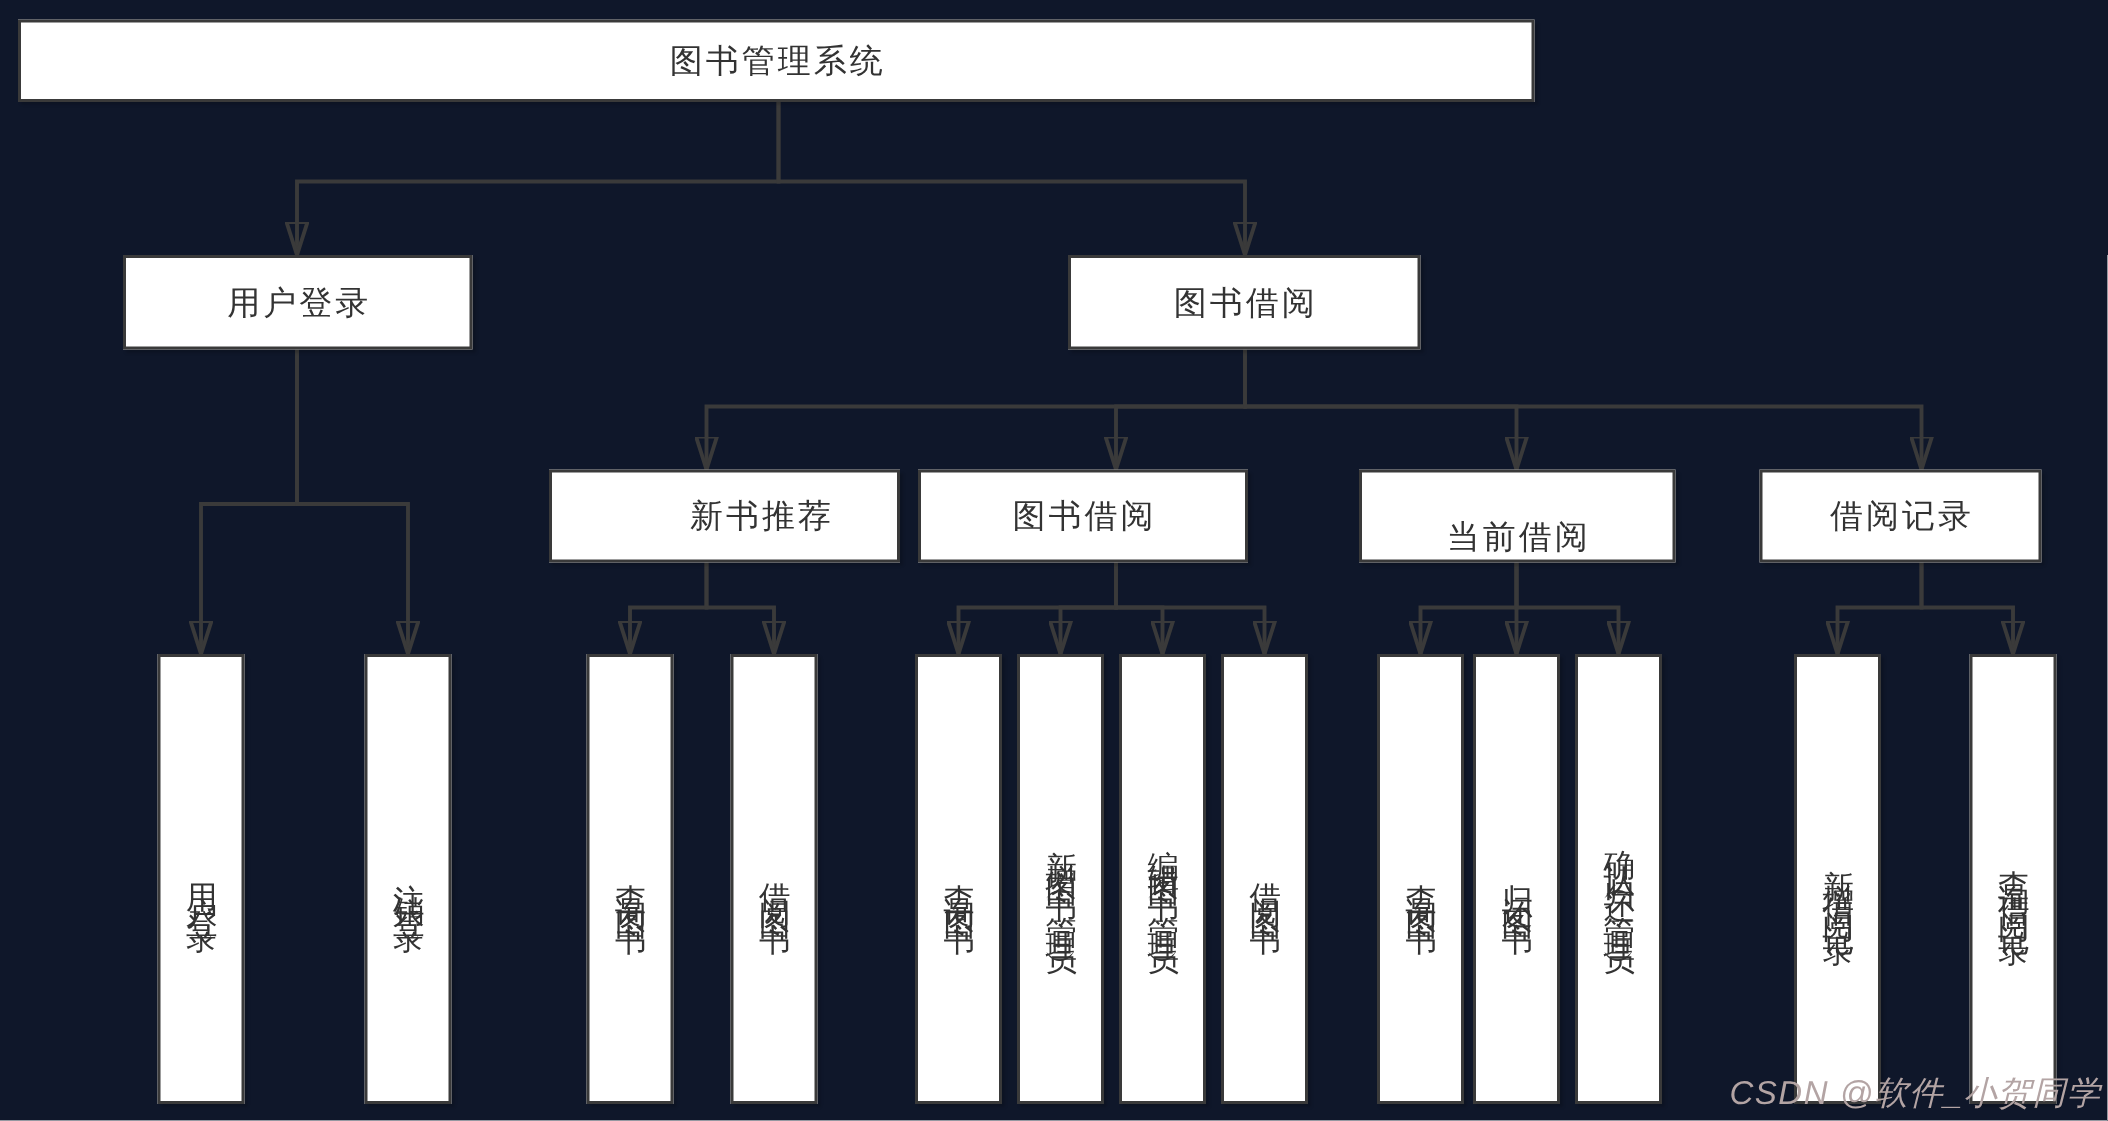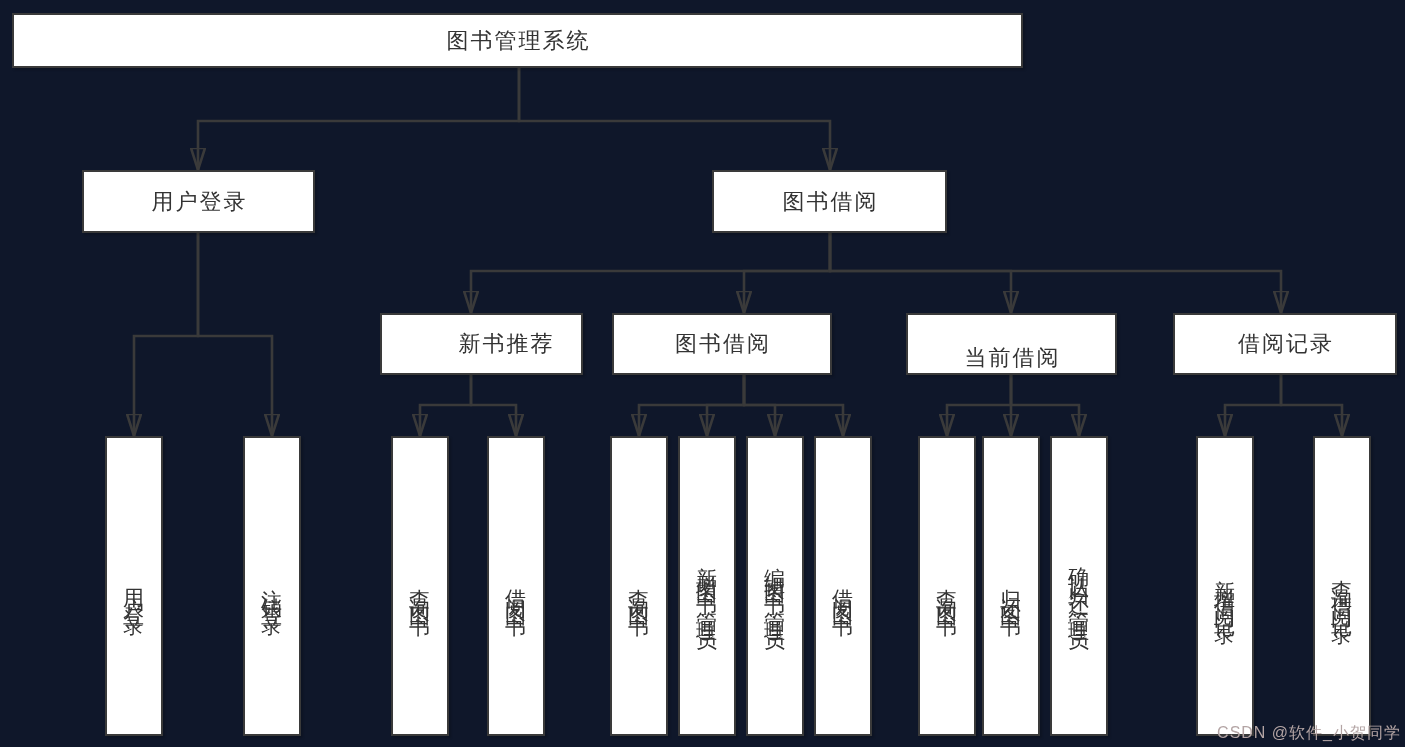--- a/index.html
+++ b/index.html
@@ -46,25 +46,26 @@
     text-orientation: mixed;
     font-size: 21px;
     letter-spacing: 9px;
     line-height: 1;
     transform: translateY(4px); 
   }
   .watermark {
     position: absolute;
     right: 4px;
     bottom: 3px;
-    font-size: 16px;
+    font-size: 22px;
     letter-spacing: 1px;
     color: #b3a4a4;
     z-index: 3;
     white-space: nowrap;
+    font-style: italic;
   }
 </style>
 </head>
 <body>
 
 <div class="canvas">
 
   <svg class="connectors" viewBox="0 0 1405 747" xmlns="http://www.w3.org/2000/svg" aria-hidden="true">
     <defs>
       <marker id="arrow" markerUnits="userSpaceOnUse" markerWidth="22" markerHeight="16" viewBox="0 0 22 16" refX="22" refY="8" orient="auto">
@@ -96,30 +97,30 @@
     <span>图书管理系统</span>
   </div>
 
   <div class="node h" style="left:82px; top:170px; width:233px; height:63px;">
     <span>用户登录</span>
   </div>
   <div class="node h" style="left:712px; top:170px; width:235px; height:63px;">
     <span>图书借阅</span>
   </div>
 
-  <div class="node h" style="left:380px; top:313px; width:203px; height:62px;padding-left:48px;">
+  <div class="node h" style="left:366px; top:313px; width:234px; height:62px;padding-left:48px;">
     <span>新书推荐</span>
   </div>
   <div class="node h" style="left:612px; top:313px; width:220px; height:62px;">
     <span>图书借阅</span>
   </div>
   <div class="node h" style="left:906px; top:313px; width:211px; height:62px;align-items:flex-end;">
     <span>当前借阅</span>
   </div>
-  <div class="node h" style="left:1173px; top:313px; width:224px; height:62px;">
+  <div class="node h" style="left:1173px; top:313px; width:188px; height:62px;">
     <span>借阅记录</span>
   </div>
 
   <div class="node v" style="left:105px;">
     <span>用户登录</span>
   </div>
   <div class="node v" style="left:243px;">
     <span>注销登录</span>
   </div>
 

